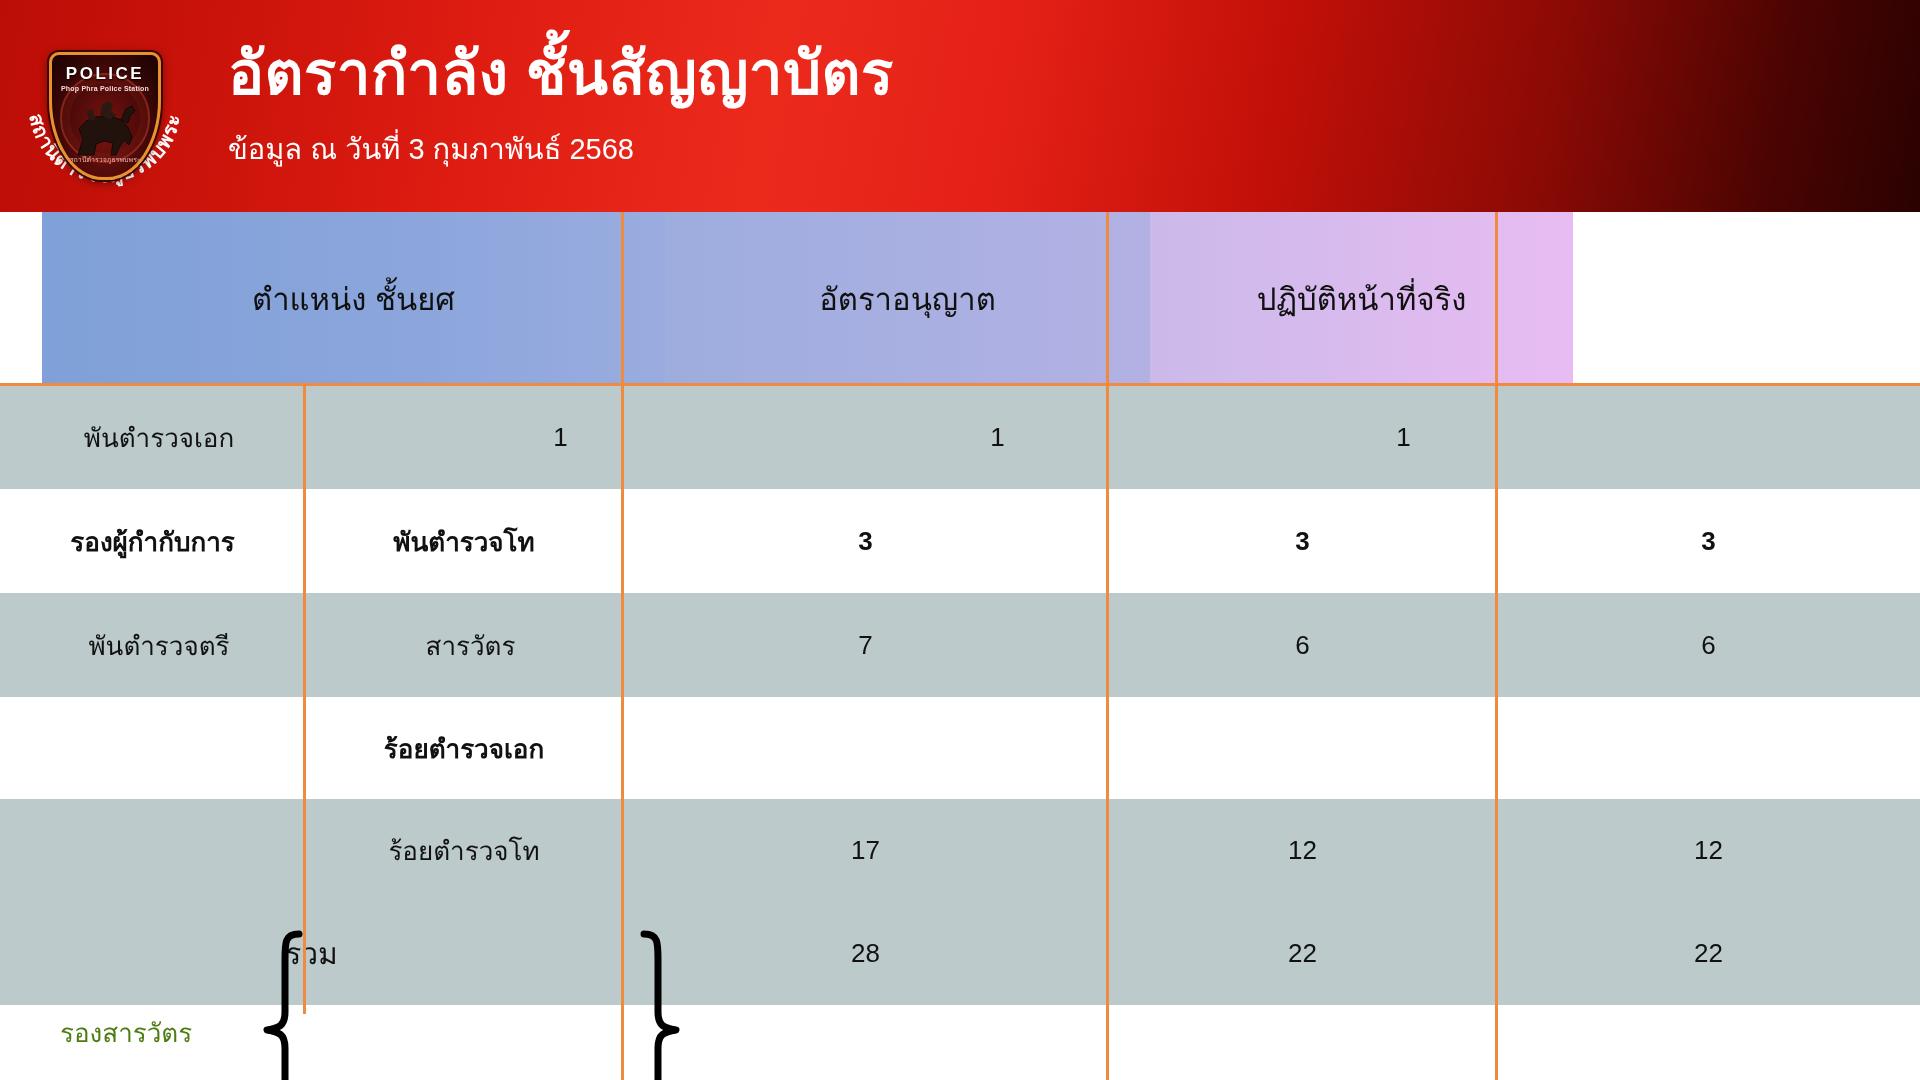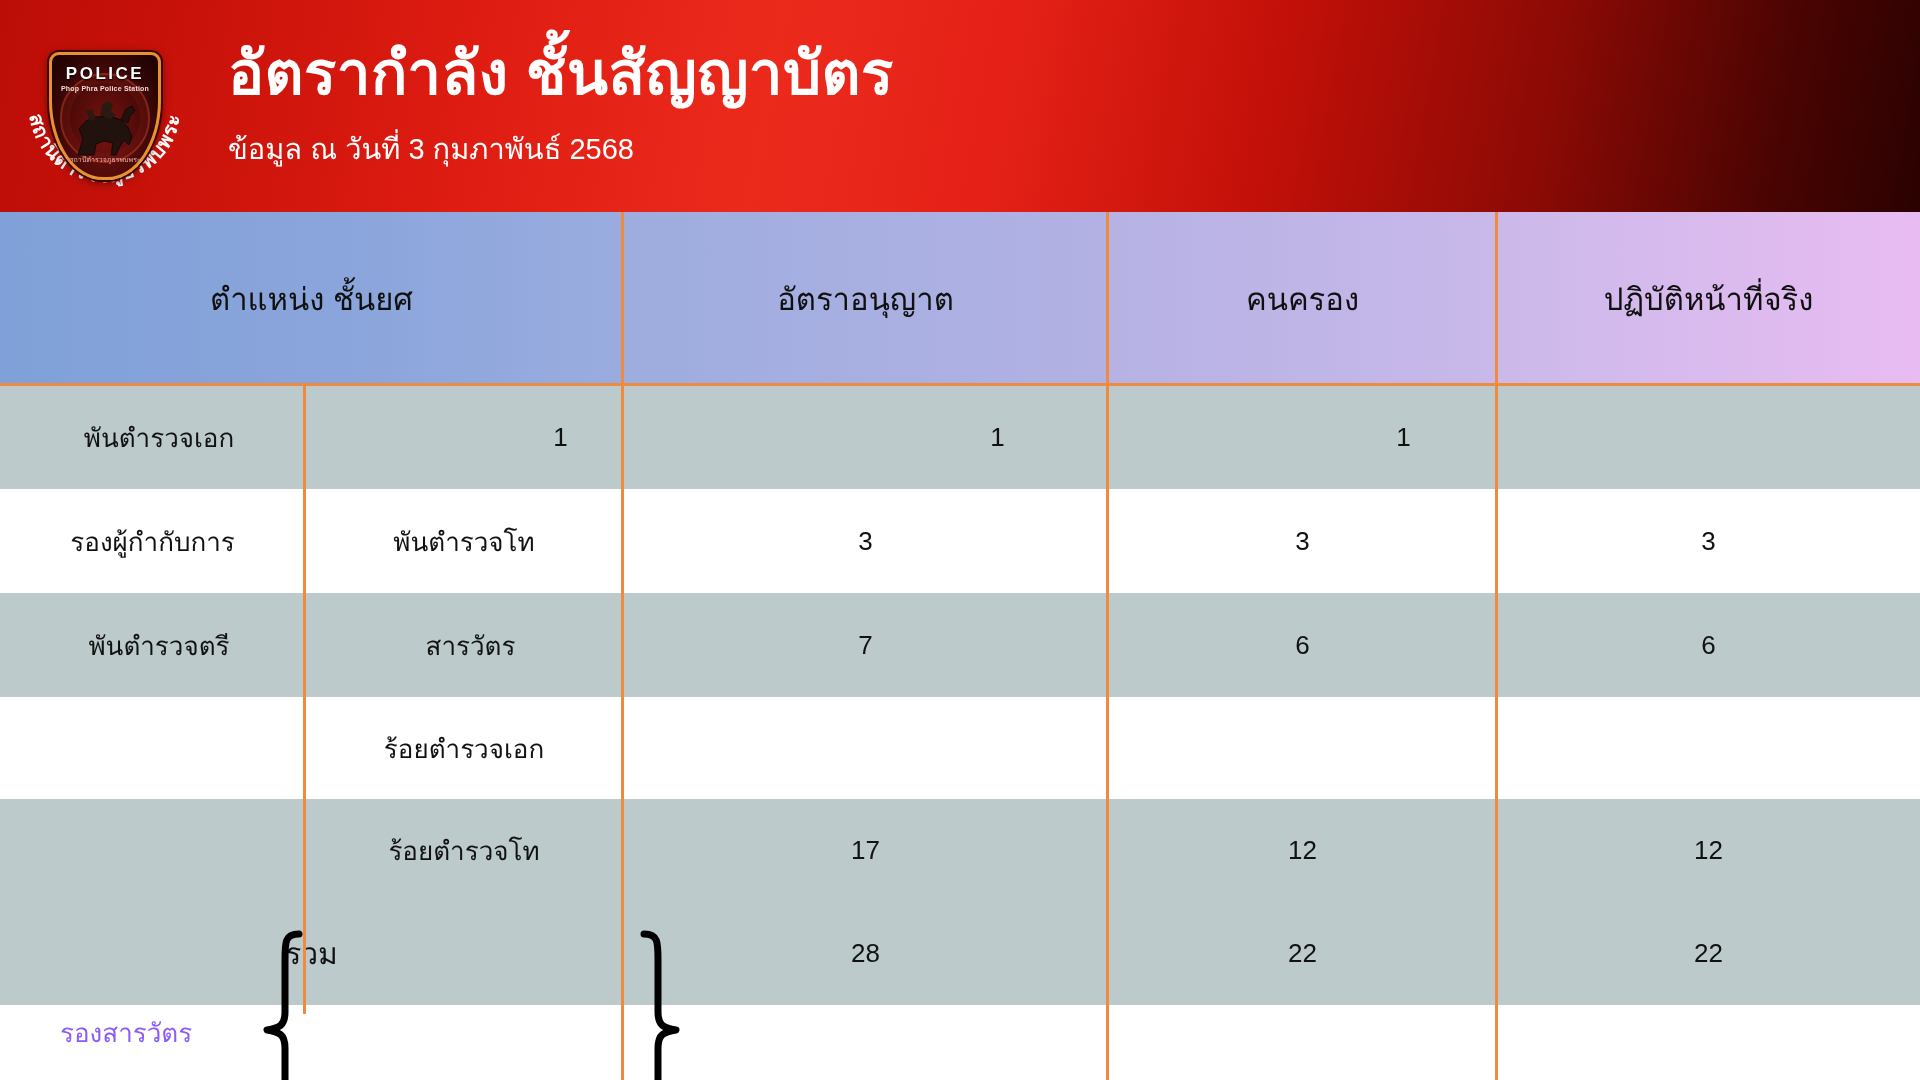--- a/index.html
+++ b/index.html
@@ -189,34 +189,34 @@
   }
 
   
   .c-pos   { flex: 0 0 305px; }
   .c-rank  { flex: 0 0 318px; }
   .c-allow { flex: 0 0 485px; }
   .c-held  { flex: 0 0 389px; }
   .c-real  { flex: 0 0 423px; }
 
   
-  .head-row { height: 173px; }
+  .head-row { height: 173px; padding-left: 42px; }
   .head-row .cell {
     font-size: 31px;
     font-weight: normal;
     color: #101010;
   }
   .head-pos   { flex: 0 0 623px; background: linear-gradient(90deg, #7fa0d8 0%, #8ca6dc 62%, #9aacdf 100%); }
   .head-allow { flex: 0 0 485px; background: linear-gradient(90deg, #9dadde 0%, #b3b1e4 100%); }
   .head-held  { flex: 0 0 389px; background: linear-gradient(90deg, #b6b2e4 0%, #c9b8ea 100%); }
   .head-real  { flex: 0 0 423px; background: linear-gradient(90deg, #cbb9ea 0%, #e8bcf2 100%); }
 
   
   .stripe-a { background: #bccacb; }
-  .stripe-b { background: #ffffff; }
+  .stripe-b { background: #ffffff; font-weight: bold; }
 
   .r-tall   { height: 104px; }
   .r-sub    { height: 102px; }
   .r-total  { height: 104px; }
 
   
   .vline {
     position: absolute;
     top: 0;
     width: 3px;
@@ -249,21 +249,21 @@
     color: #000;
     font-size: 0;
     line-height: 0;
     pointer-events: none;
   }
   .brace svg { display: block; }
 
   .group-pos-label {
     position: absolute;
     z-index: 4;
-    color: #8b5cf6;
+    color: #4d7c0f;
     font-size: 26px;
     white-space: nowrap;
   }
 </style>
 </head>
 <body>
 
 <div id="page">
 
   <div class="banner">
@@ -313,21 +313,20 @@
     <div class="vline" style="left:1106px; top:0; bottom:0;"></div>
     <div class="vline" style="left:1495px; top:0; bottom:0;"></div>
 
     <div class="vline" style="left:303px; top:173px; height:629px;"></div>
 
     <div class="hline" style="top:171px;"></div>
 
     <div class="row head-row">
       <div class="cell head-pos">ตำแหน่ง ชั้นยศ</div>
       <div class="cell head-allow">อัตราอนุญาต</div>
-      <div class="cell head-held">คนครอง</div>
       <div class="cell head-real">ปฏิบัติหน้าที่จริง</div>
     </div>
 
     <div class="row r-tall stripe-a">
       <div class="cell c-rank">พันตำรวจเอก</div>
       <div class="cell c-allow">1</div>
       <div class="cell c-held">1</div>
       <div class="cell c-real">1</div>
     </div>
 

